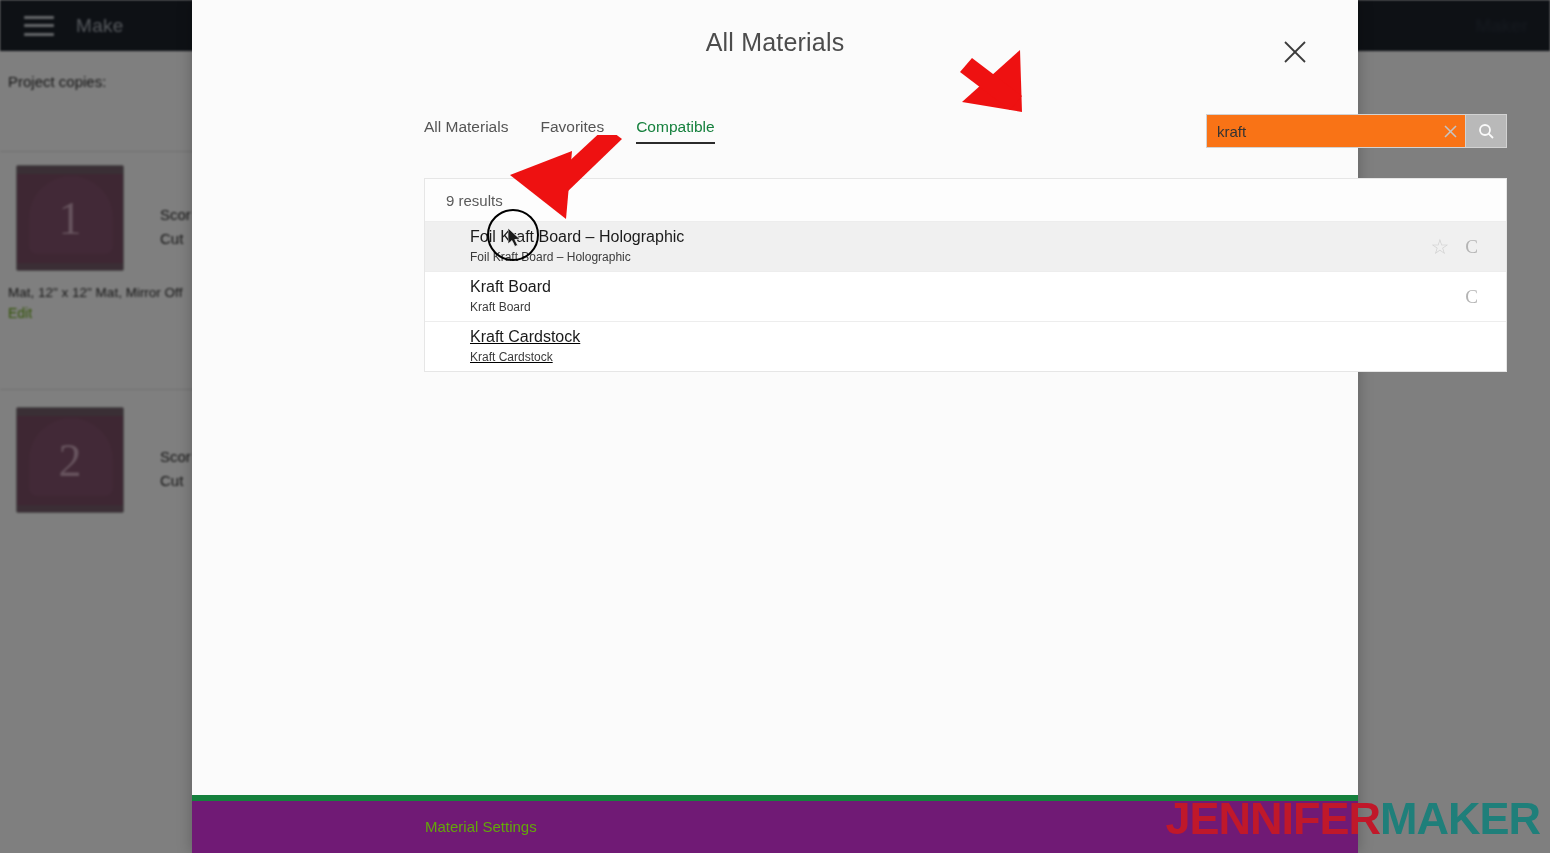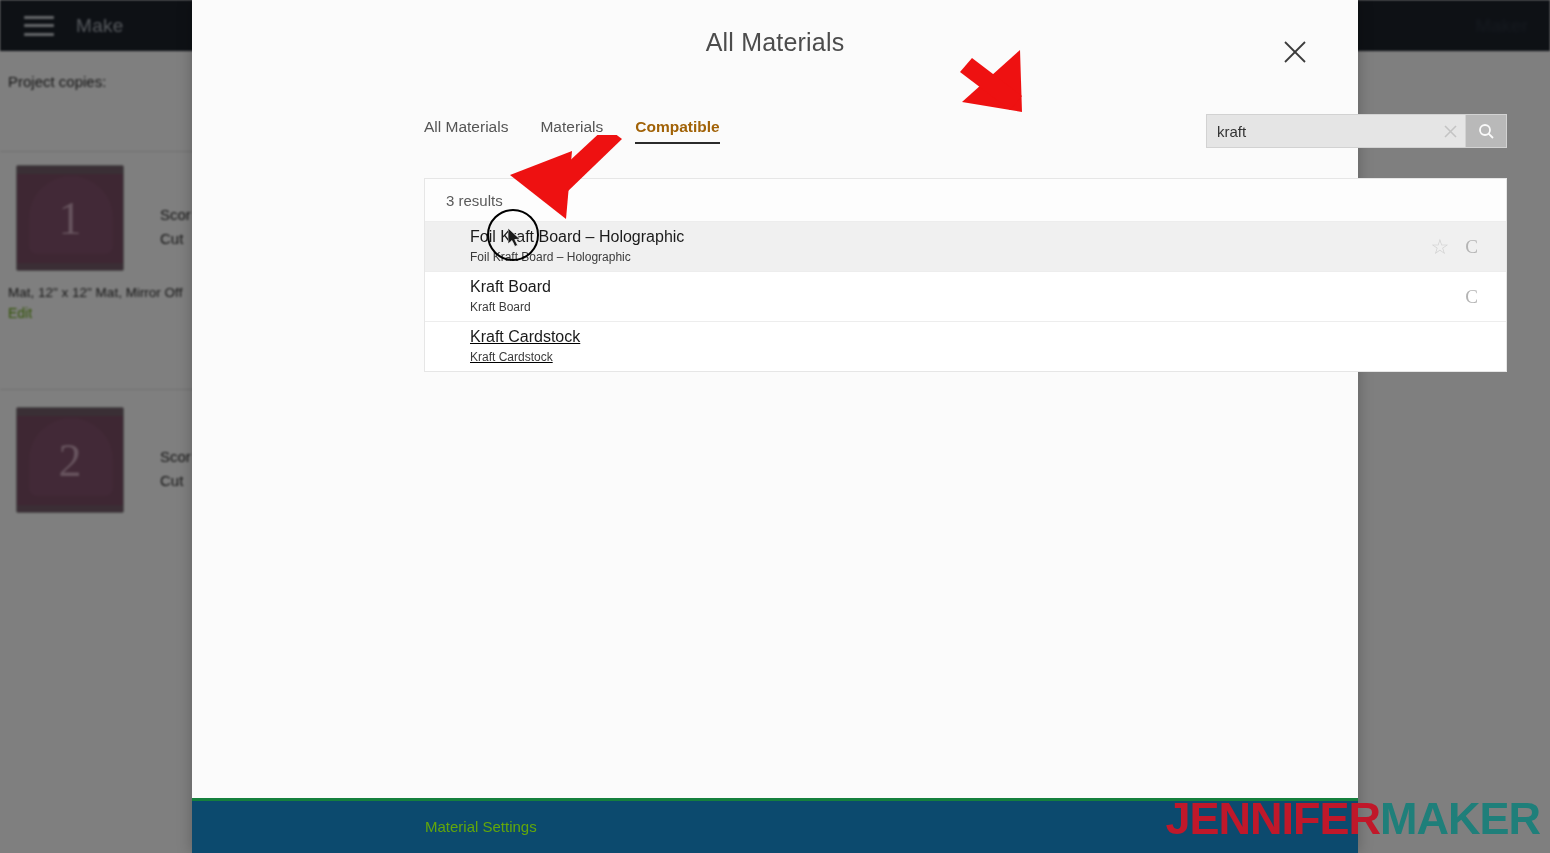--- a/index.html
+++ b/index.html
@@ -90,25 +90,25 @@
     position:absolute; right: 41px; top: 30px; width: 44px; height: 44px;
     border-radius: 50%; display:flex; align-items:center; justify-content:center;
     cursor:pointer; background: transparent;
   }
 
   .tabs { position:absolute; left: 232px; top: 118px; display:flex; gap: 32px; }
   .tab {
     font-size: 15.5px; color:#555; cursor:pointer; padding-bottom: 6px;
     border-bottom: 2px solid transparent;
   }
-  .tab.active { color:#a16207; border-bottom-color:#2b2b2b; font-weight:700;text-align:right; }
+  .tab.active { color:#15803d; border-bottom-color:#2b2b2b; font-weight:400;text-align:right; }
 
   .search-wrap {
     position:absolute; left: 1014px; top: 114px; width: 301px; height: 34px;
-    display:flex; background:#e5e5e5; border:1px solid #d2d2d2; box-sizing:border-box;
+    display:flex; background:#f97316; border:1px solid #d2d2d2; box-sizing:border-box;
   }
   .search-input {
     flex:1; border:none; outline:none; padding: 0 10px;
     font-size: 15px; color:#333; font-family:"Liberation Sans", sans-serif;
     background: transparent;
   }
   .search-clear {
     width: 30px; display:flex; align-items:center; justify-content:center;
     color:#bdbdbd; font-size:18px; cursor:pointer; user-select:none;
   }
@@ -133,21 +133,21 @@
   .result-row:last-child { border-bottom: none; text-decoration: underline; }
   .row-texts { padding-left: 45px; display:flex; flex-direction:column; justify-content:center; }
   .row-title { font-size: 16px; color:#1a1a1a; line-height:1.15; }
   .row-sub { font-size: 12px; color:#3b3b3b; line-height:1.35; margin-top:2px; }
   .row-icons { position:absolute; right: 28px; display:flex; align-items:center; gap: 16px; }
   .icon-star { font-size: 21px; color:#cfcfcf; line-height:1; }
   .icon-cricut { font-size: 19px; color:#b4b4b4; font-family:"Liberation Serif", serif; line-height:1; }
 
   .modal-footer {
     position:absolute; left:0; bottom:0; width: 1166px; height: 52px;
-    border-top: 3px solid #15803d; background:#0c4a6e;
+    border-top: 6px solid #15803d; background:#701a75;
   }
   .footer-link {
     position:absolute; left: 233px; top: 17px; font-size: 15px; color:#63a70a; cursor:pointer;
   }
 
   
   .anno { position:absolute; pointer-events:none; }
   .cursor-circle {
     position:absolute; left: 487px; top: 209px; width: 48px; height: 48px;
     border: 2.5px solid #000; border-radius:50%; pointer-events:none;
@@ -238,42 +238,42 @@
 
     <div class="close-btn">
       <svg width="28" height="28" viewBox="0 0 28 28" aria-hidden="true">
         <line x1="4" y1="4" x2="24" y2="24" stroke="#3a3a3a" stroke-width="1.8"></line>
         <line x1="24" y1="4" x2="4" y2="24" stroke="#3a3a3a" stroke-width="1.8"></line>
       </svg>
     </div>
 
     <div class="tabs">
       <div class="tab">All Materials</div>
-      <div class="tab">Materials</div>
+      <div class="tab">Favorites</div>
       <div class="tab active">Compatible</div>
     </div>
 
     <div class="search-wrap">
       <input class="search-input" type="text" value="kraft" style="">
       <div class="search-clear">
         <svg width="15" height="15" viewBox="0 0 15 15" aria-hidden="true">
           <line x1="2" y1="2" x2="13" y2="13" stroke="#c4c4c4" stroke-width="1.6"></line>
           <line x1="13" y1="2" x2="2" y2="13" stroke="#c4c4c4" stroke-width="1.6"></line>
         </svg>
       </div>
       <div class="search-btn">
         <svg width="17" height="17" viewBox="0 0 17 17" aria-hidden="true">
           <circle cx="7" cy="7" r="5" fill="none" stroke="#fafafa" stroke-width="1.8"></circle>
           <line x1="10.6" y1="10.6" x2="15" y2="15" stroke="#fafafa" stroke-width="1.8"></line>
         </svg>
       </div>
     </div>
 
     <div class="results-panel">
-      <div class="results-count">3 results</div>
+      <div class="results-count">9 results</div>
 
       <div class="result-row selected">
         <div class="row-texts">
           <div class="row-title">Foil Kraft Board  – Holographic</div>
           <div class="row-sub">Foil Kraft Board  – Holographic</div>
         </div>
         <div class="row-icons">
           <span class="icon-star">☆</span>
           <span class="icon-cricut">C</span>
         </div>

